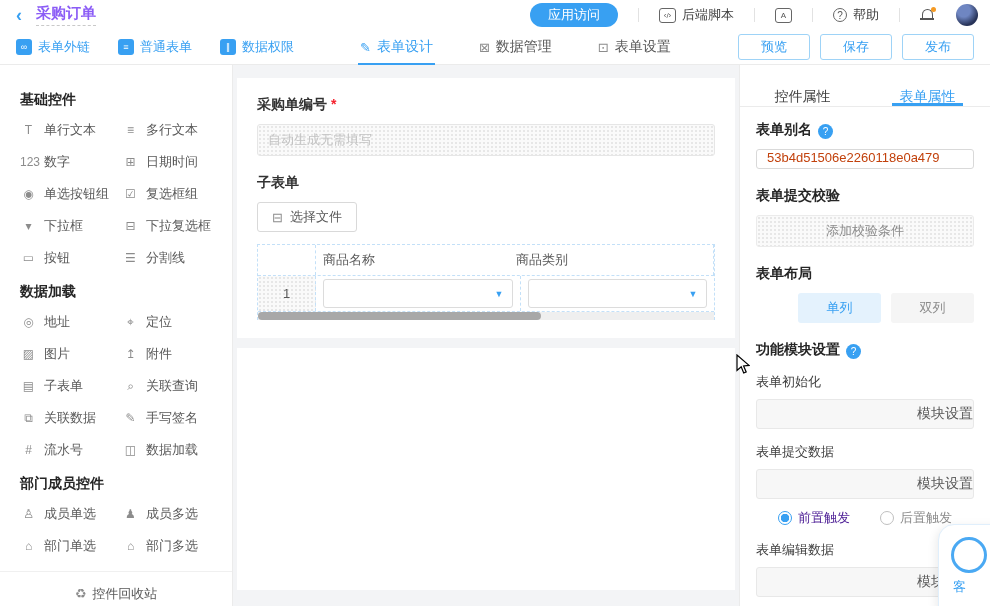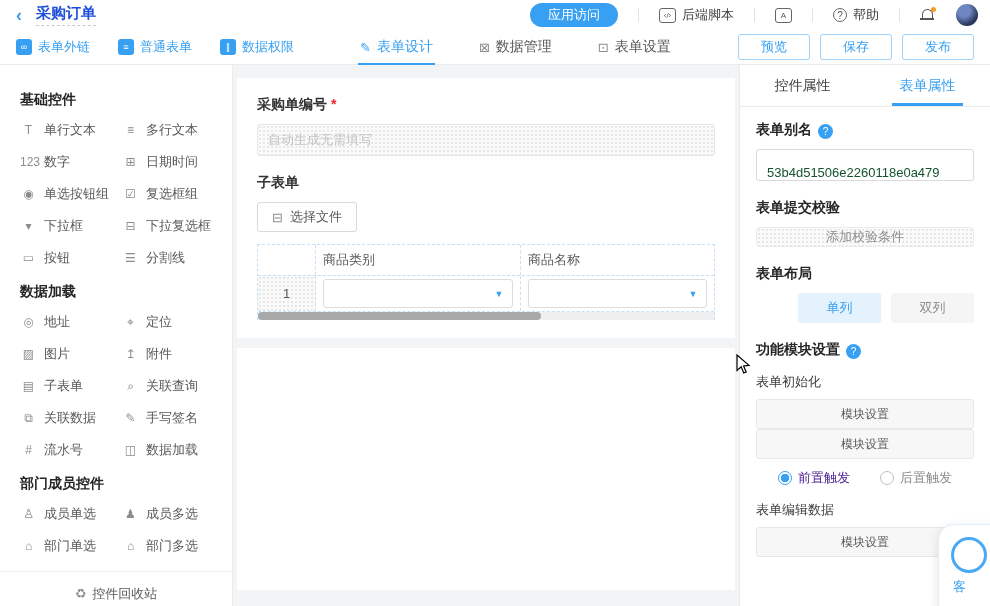--- a/index.html
+++ b/index.html
@@ -4,21 +4,21 @@
 <style>
   * { margin:0; padding:0; box-sizing:border-box; }
   html,body { width:990px; height:606px; }
   body { font-family:"Liberation Sans","DejaVu Sans",sans-serif; font-size:13px; color:#333; background:#fff; }
   .app { position:relative; width:990px; height:606px; overflow:hidden; background:#fff; }
 
   
   .hdr { height:30px; display:flex; align-items:center; justify-content:space-between; padding:0 12px 0 16px; background:#fff; }
   .hd-left { display:flex; align-items:center; gap:14px; }
   .back { color:#38a0f2; font-size:18px; font-weight:bold; cursor:pointer; line-height:1; }
-  .title { font-size:15px; font-weight:bold; color:#1d4ed8; border-bottom:1px dashed #c9c9c9; padding-bottom:2px; }
+  .title { font-size:15px; font-weight:bold; color:#8b5cf6; border-bottom:1px dashed #c9c9c9; padding-bottom:2px; }
   .hd-right { display:flex; align-items:center; gap:20px; }
   .pill { background:#38a0f2; color:#fff; border:none; border-radius:13px; height:24px; padding:0 18px; font-size:13px; cursor:pointer; }
   .vdiv { width:1px; height:14px; background:#e2e2e2; }
   .hd-item { display:flex; align-items:center; gap:6px; color:#404040; font-size:13px; cursor:pointer; }
   .code-ic,.sq-ic { display:inline-flex; align-items:center; justify-content:center; width:17px; height:15px; border:1px solid #666; border-radius:3px; font-size:8px; color:#555; }
   .q-ic { display:inline-flex; align-items:center; justify-content:center; width:14px; height:14px; border:1px solid #666; border-radius:50%; font-size:10px; color:#555; }
   .bell-wrap { position:relative; width:16px; height:16px; cursor:pointer; }
   .bell { position:absolute; left:2px; top:2px; width:11px; height:9px; border:1.5px solid #555; border-bottom:none; border-radius:6px 6px 0 0; }
   .bell::after { content:""; position:absolute; left:-3px; bottom:-2px; width:14px; height:2px; background:#555; }
   .bell-dot { position:absolute; right:0; top:0; width:5px; height:5px; border-radius:50%; background:#f59a23; }
@@ -71,35 +71,35 @@
   .c2 { flex:1; padding:0 7px; color:#595959; }
   .thead .tc { height:30px; font-size:13px; }
   .tdata .tc { height:35px; }
   .select { flex:1; height:29px; border:1px solid #dcdcdc; border-radius:3px; background:#fff; display:flex; align-items:center; justify-content:flex-end; cursor:pointer; }
   .caret { width:26px; text-align:center; color:#38a0f2; font-size:9px; }
   .hscroll { height:8px; background:#efefef; }
   .thumb { width:62%; height:8px; border-radius:4px; background:#a8a8a8; cursor:pointer; }
 
   
   .panel { width:251px; border-left:1px solid #ebebeb; background:#fff; display:flex; flex-direction:column; overflow:hidden; }
-  .p-tabs { display:flex; height:42px; border-bottom:1px solid #ebebeb; flex:none; }
+  .p-tabs { display:flex; height:42px; border-bottom:1px solid #ebebeb; flex:none;align-items:flex-end; }
   .p-tab { flex:1; display:flex; align-items:center; justify-content:center; font-size:14px; color:#404040; cursor:pointer; position:relative; }
   .p-tab.active { color:#38a0f2; }
   .p-tab.active::after { content:""; position:absolute; left:27px; right:27px; bottom:0; height:3px; background:#38a0f2; }
   .p-body { padding:14px 16px 0 16px; overflow:hidden; }
   .p-title { display:flex; align-items:flex-end; gap:6px; font-size:14px; font-weight:bold; color:#262626; margin:18px 0 10px 0; }
   .p-title.first { margin-top:0; }
   .q-badge { width:15px; height:15px; border-radius:50%; background:#38a0f2; color:#fff; font-size:10px; display:inline-flex; align-items:center; justify-content:center; font-weight:normal; }
-  .p-input { height:32px; border:1px solid #d9d9d9; border-radius:3px; display:flex; align-items:flex-end; padding:0 10px; color:#14532d; }
-  .dashed-btn { width:100%; height:20px; border:1px solid #ebebeb; border-radius:3px; color:#8c8c8c; font-size:13px; cursor:pointer; }
+  .p-input { height:20px; border:1px solid #d9d9d9; border-radius:3px; display:flex; align-items:flex-start; padding:0 10px; color:#c2410c; }
+  .dashed-btn { width:100%; height:32px; border:1px solid #ebebeb; border-radius:3px; color:#8c8c8c; font-size:13px; cursor:pointer; }
   .seg { display:flex; gap:10px; }
   .seg-opt { flex:1; height:30px; display:flex; align-items:center; justify-content:center; border-radius:3px; background:#f5f5f5; color:#8c8c8c; font-size:13px; cursor:pointer; }
   .seg-opt.active { background:#e4f2fd; color:#38a0f2;margin-left:42px; }
   .mod-label { font-size:13px; color:#404040; margin:14px 0 8px 0; }
-  .mod-btn { width:100%; height:30px; background:#f7f7f7; border:1px solid #e8e8e8; border-radius:3px; color:#595959; font-size:12px; cursor:pointer; }
+  .mod-btn { width:100%; height:30px; background:#f7f7f7; border:1px solid #e8e8e8; border-radius:3px; color:#595959; font-size:14px; cursor:pointer;text-align:right; }
   .radios { display:flex; justify-content:center; gap:30px; margin-top:10px; }
   .radio-item { display:flex; align-items:center; gap:6px; font-size:13px; color:#8c8c8c; cursor:pointer; }
   .radio-item.checked { color:#4c1d95; }
   .rdot { width:14px; height:14px; border-radius:50%; border:1px solid #bfbfbf; background:#fff; flex:none; }
   .radio-item.checked .rdot { border:1px solid #38a0f2; background:radial-gradient(circle,#38a0f2 0 4px,#fff 4.5px); }
 
   
   .cursor { position:absolute; left:735px; top:354px; z-index:50; pointer-events:none; }
   .svc { position:absolute; right:-34px; bottom:-16px; width:86px; height:98px; background:#fff; border:1px solid #e0effc; border-radius:16px; box-shadow:-2px 2px 10px rgba(0,0,0,.08); z-index:40; }
   .svc-circle { width:36px; height:36px; border:3px solid #4aa9f3; border-radius:50%; margin:12px 0 5px 12px; }
@@ -301,22 +301,22 @@
         </div>
         <div class="fld">
           <div class="lbl">子表单</div>
           <button class="file-btn">
             <span class="f-ic">⊟</span>
             <span>选择文件</span>
           </button>
           <div class="tbl">
             <div class="trow thead">
               <div class="tc c0"></div>
+              <div class="tc c2">商品名称</div>
               <div class="tc c1">商品类别</div>
-              <div class="tc c2">商品名称</div>
             </div>
             <div class="trow tdata">
               <div class="tc c0 speckle">1</div>
               <div class="tc c1">
                 <div class="select">
                   <span class="caret">▼</span>
                 </div>
               </div>
               <div class="tc c2">
                 <div class="select">
@@ -350,21 +350,21 @@
         <button class="dashed-btn speckle">添加校验条件</button>
         <div class="p-title">表单布局</div>
         <div class="seg">
             <div class="seg-opt active">单列</div>
             <div class="seg-opt">双列</div>
           </div>
         <div class="p-title">
           <span>功能模块设置</span>
           <span class="q-badge">?</span>
         </div>
-        <div><div class="mod-label">表单初始化</div><button class="mod-btn">模块设置</button><button class="mod-btn">模块设置</button><div class="radios">
+        <div><div class="mod-label">表单初始化</div><button class="mod-btn">模块设置</button><div class="mod-label">表单提交数据</div><button class="mod-btn">模块设置</button><div class="radios">
               <span class="radio-item checked">
                 <span class="rdot"></span>
                 <span>前置触发</span>
               </span>
               <span class="radio-item">
                 <span class="rdot"></span>
                 <span>后置触发</span>
               </span>
             </div><div class="mod-label">表单编辑数据</div><button class="mod-btn">模块设置</button></div>
       </div>

